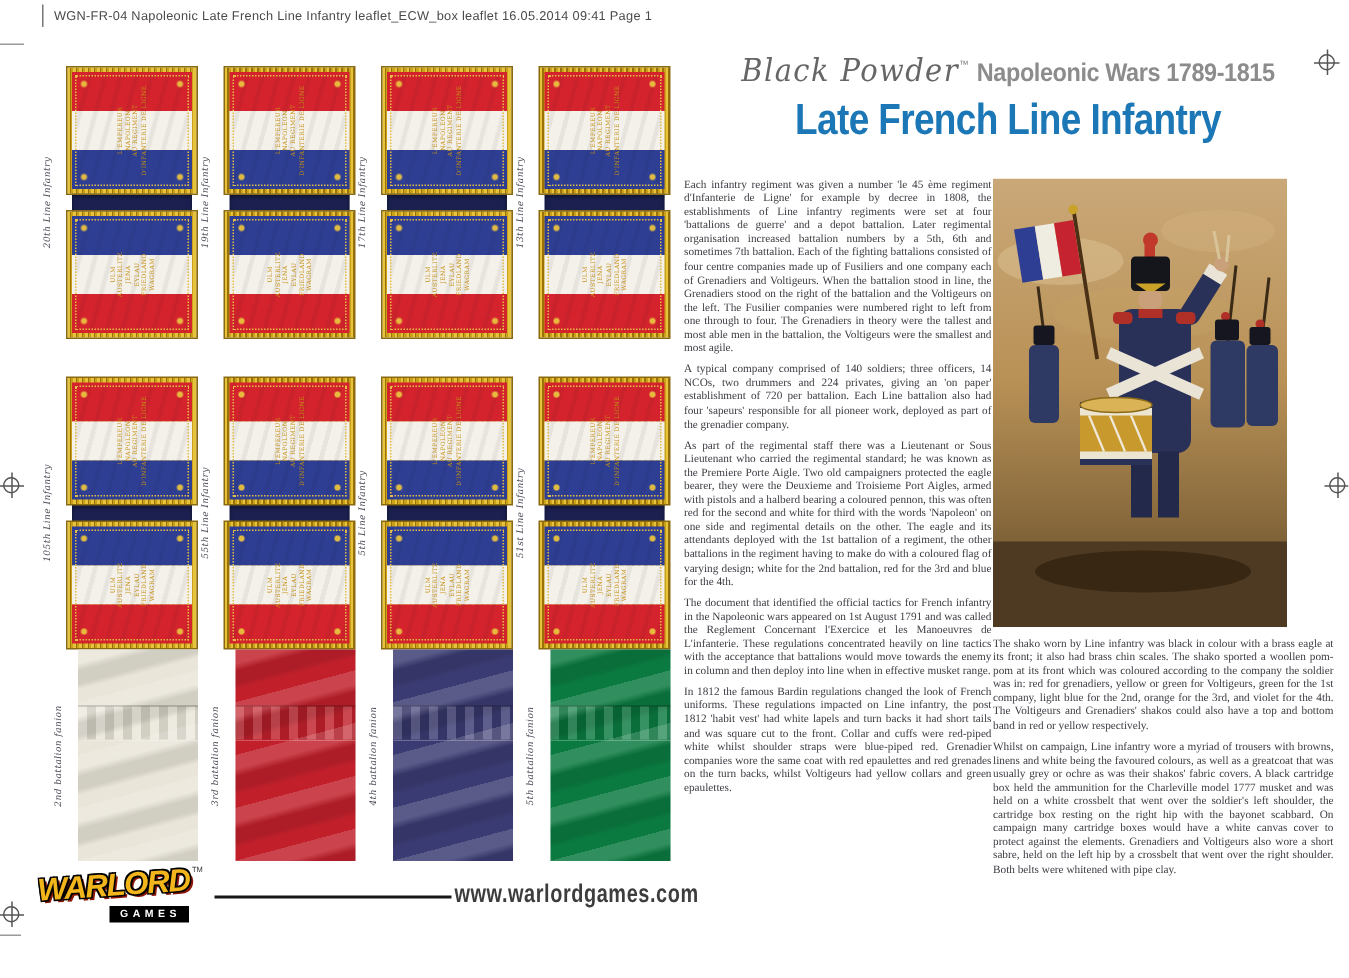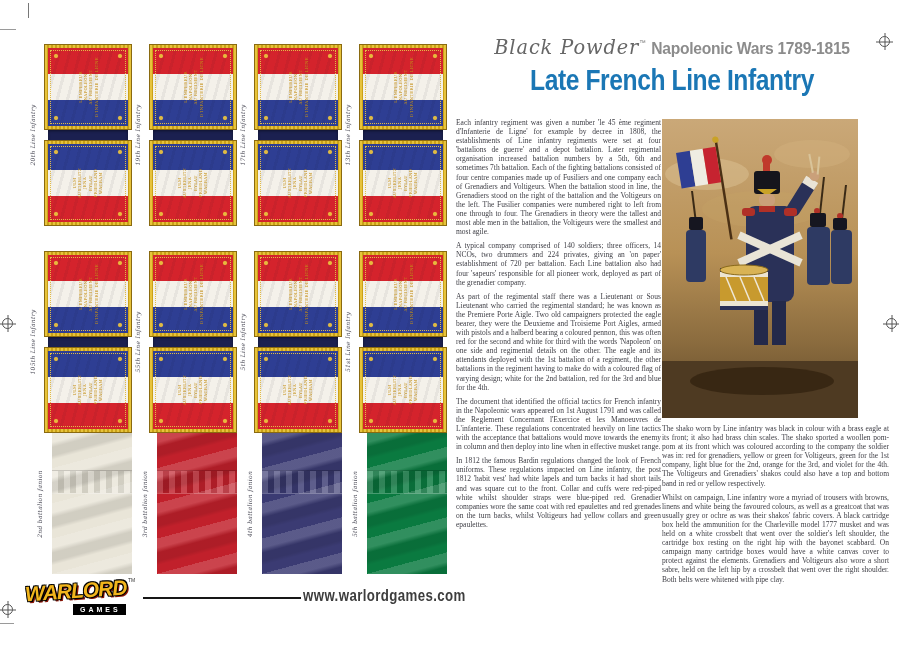--- a/index.html
+++ b/index.html
@@ -66,20 +66,21 @@
   .col p{margin:0 0 5px 0;}
   .col-left{left:456px;top:118px;width:205px;}
   .col-right{left:662px;top:424px;width:227px;}
   .illustration{position:absolute;left:662px;top:119px;width:196px;height:299px;}
 </style>
 </head>
 <body>
 
 <div class="page">
 
+  <div class="preview-header">WGN-FR-04 Napoleonic Late French Line Infantry leaflet_ECW_box leaflet  16.05.2014  09:41  Page 1</div>
   <div class="tick-v"></div>
   <div class="crop-tick" style="left:0;top:29px;width:16px;height:1px;"></div>
   <div class="crop-tick" style="left:0;top:623px;width:14px;height:1px;"></div>
   <div class="regmark" style="left:879px;top:36px;"></div>
   <div class="regmark" style="left:2px;top:318px;"></div>
   <div class="regmark" style="left:886px;top:318px;"></div>
   <div class="regmark" style="left:2px;top:604px;"></div>
 
   <div class="sheet">
 

